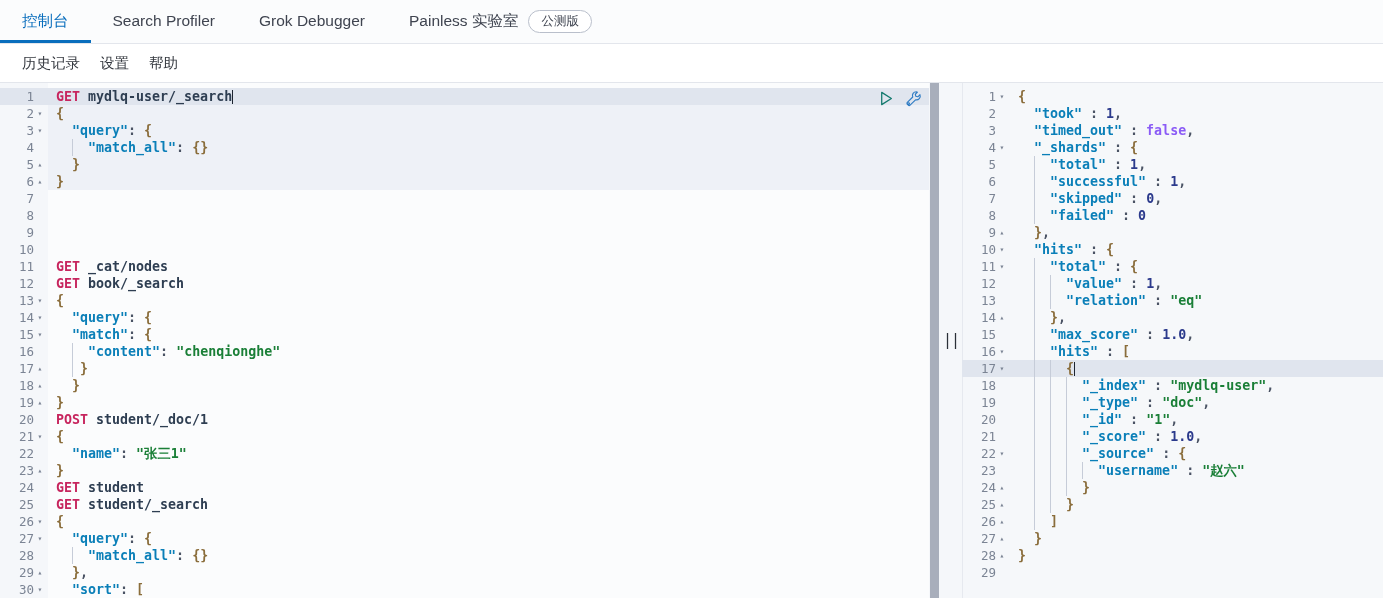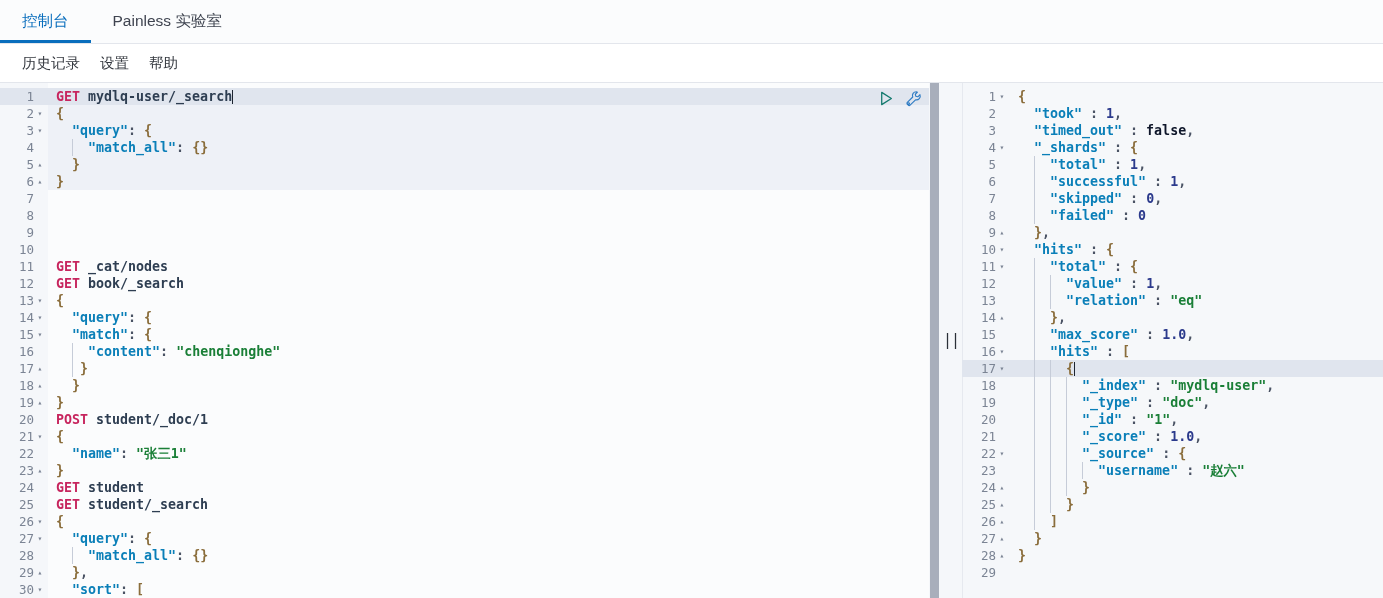--- a/index.html
+++ b/index.html
@@ -113,21 +113,21 @@
   .cline { height: 17px; position: relative; padding-left: 8px; white-space: pre; }
   .cline.hl { background: #e0e5ee; }
   .cline.req { background: #eef1f7; }
 
   
   .t-method { color: #c7255e; }
   .t-url    { color: #2e3e52; }
   .t-key    { color: #0a7fb8; }
   .t-str    { color: #1a7f37; }
   .t-num    { color: #2b3a8c; }
-  .t-bool   { color: #0f172a; }
+  .t-bool   { color: #8b5cf6; }
   .t-punc   { color: #4a5364; }
   .t-brace  { color: #8a6d3b; }
 
   
   .caret {
     display:inline-block; width: 0; border-left: 1px solid #1c2430;
     height: 14px; vertical-align: -3px; margin: 0 -0.5px;
   }
 
   
@@ -177,22 +177,31 @@
 </style>
 </head>
 <body>
 
 <div id="app">
 
   <div class="tabbar">
     <div class="tab active">
       <span>控制台</span>
     </div>
+    <div class="tab">
+      <span>Search Profiler</span>
+    </div>
+    <div class="tab">
+      <span>Grok Debugger</span>
+    </div>
     <div class="tab with-badge">
       <span>Painless 实验室</span>
+    </div>
+    <div class="badge-wrap">
+      <span class="badge">公测版</span>
     </div>
   </div>
 
   <div class="submenu">
     <div class="submenu-item">历史记录</div>
     <div class="submenu-item">设置</div>
     <div class="submenu-item">帮助</div>
   </div>
 
   <div class="body">

